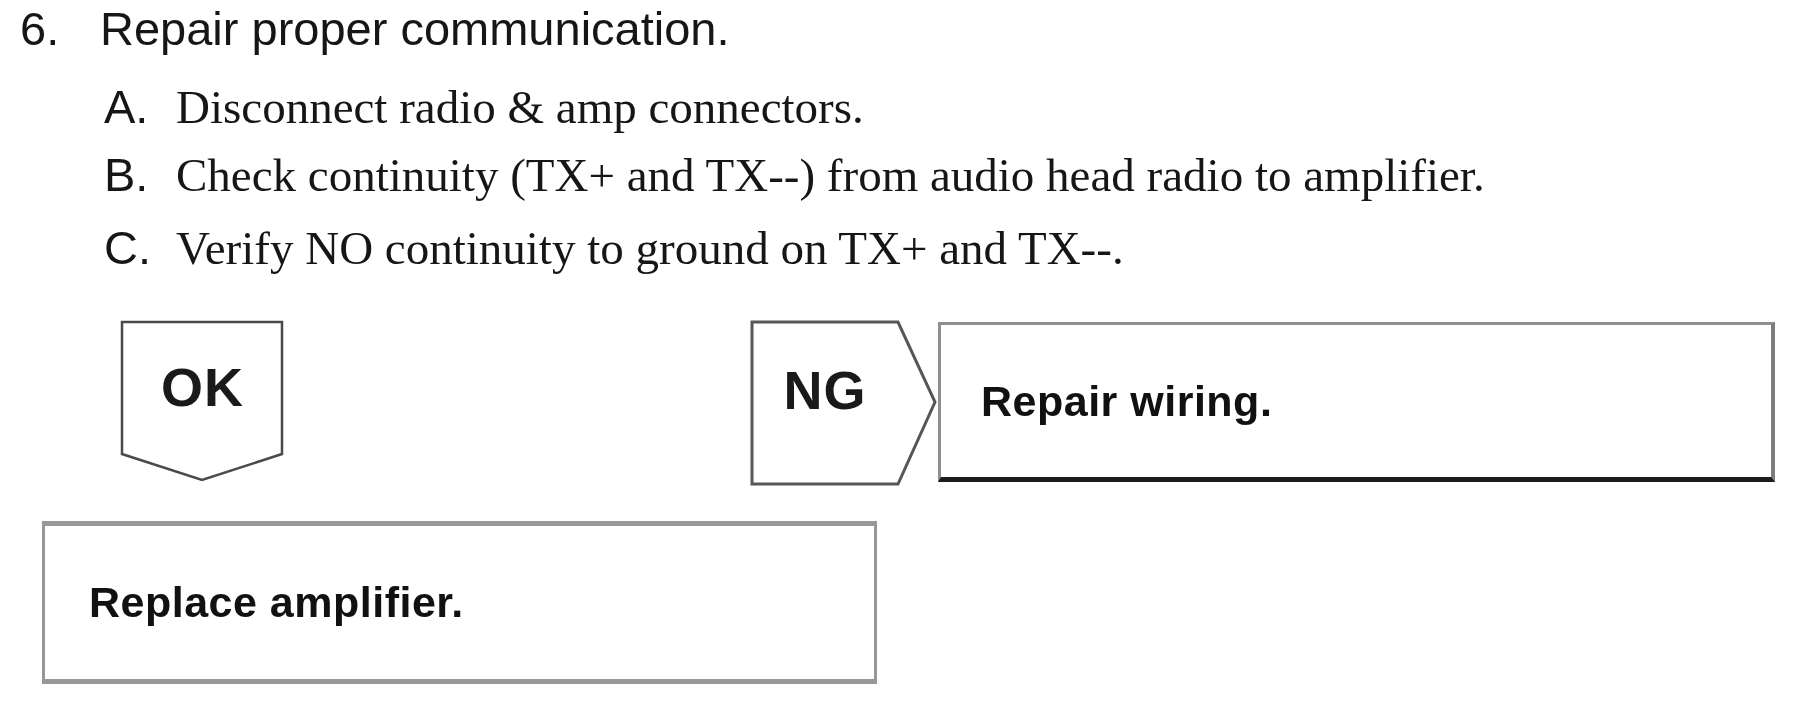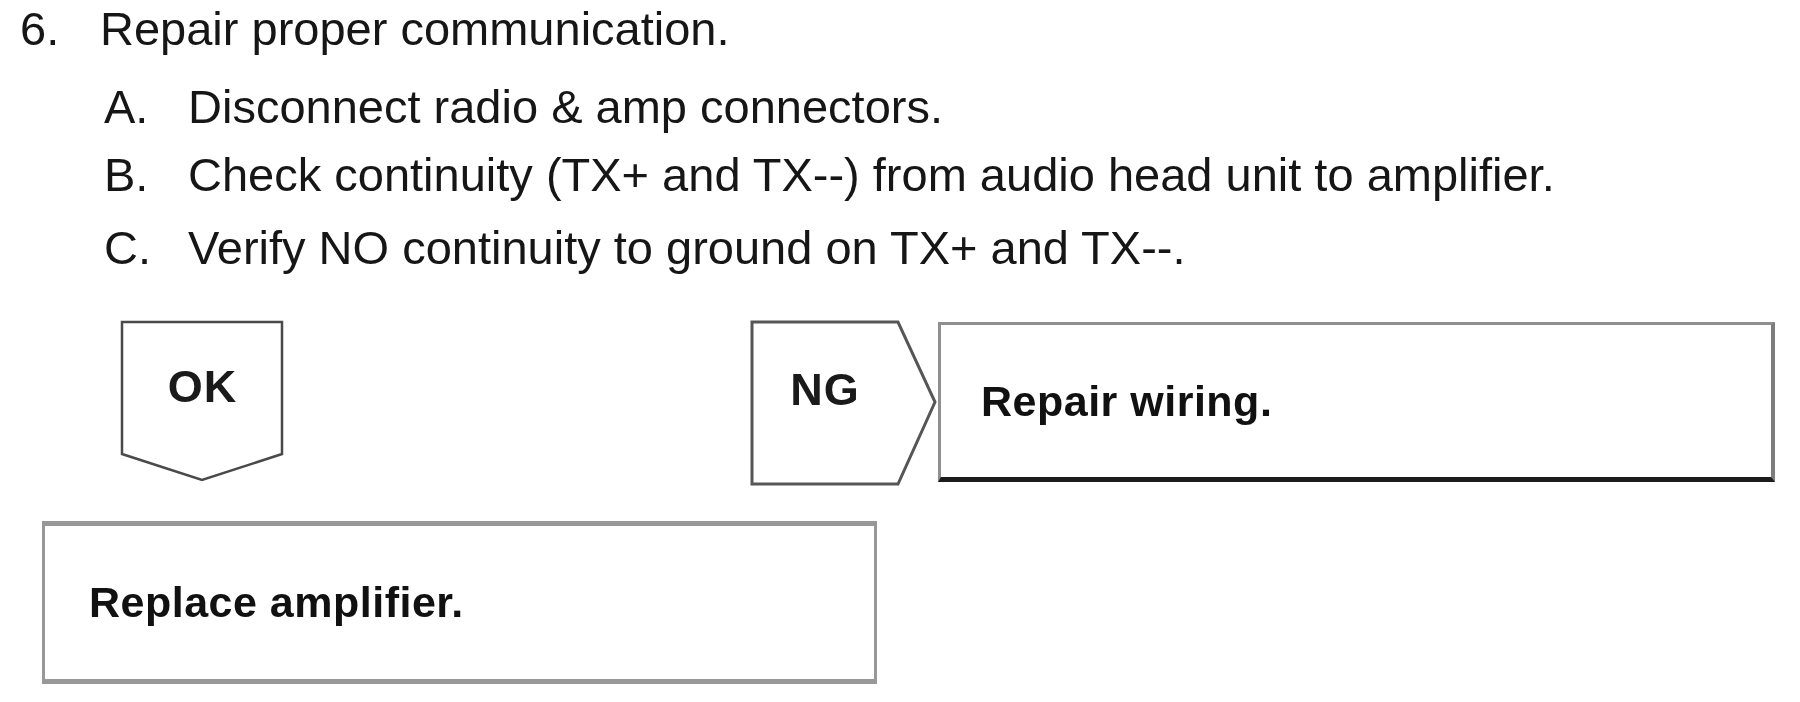--- a/index.html
+++ b/index.html
@@ -33,33 +33,33 @@
     left: 0;
     top: 0;
   }
   
   .step-line { left: 20px; top: 2px; }
   .step-line .content { left: 80px; }
   
   .substep-a { left: 104px; top: 80px; }
   .substep-b { left: 104px; top: 148px; }
   .substep-c { left: 104px; top: 221px; }
-  .substep .content { left: 84px; }
+  .substep .content { left: 72px; font-family: Liberation Serif, serif; }
 
   .shape-svg {
     position: absolute;
     overflow: visible;
   }
   .shape-label {
     position: absolute;
     display: flex;
     align-items: center;
     justify-content: center;
     font-weight: bold;
-    font-size: 45px;
+    font-size: 54px;
     letter-spacing: 1px;
     color: #1a1a1a;
   }
   .ok-label { left: 119px; top: 321px; width: 167px; height: 131px; }
   .ng-label { left: 752px; top: 310px; width: 146px; height: 160px; }
 
   .action-box {
     position: absolute;
     box-sizing: border-box;
     display: flex;
@@ -97,21 +97,21 @@
     <span class="content">Repair proper communication.</span>
   </div>
 
   <div class="text-line substep substep-a">
     <span class="marker">A.</span>
     <span class="content">Disconnect radio &amp; amp connectors.</span>
   </div>
 
   <div class="text-line substep substep-b">
     <span class="marker">B.</span>
-    <span class="content">Check continuity (TX+ and TX--) from audio head unit to amplifier.</span>
+    <span class="content">Check continuity (TX+ and TX--) from audio head radio to amplifier.</span>
   </div>
 
   <div class="text-line substep substep-c">
     <span class="marker">C.</span>
     <span class="content">Verify NO continuity to ground on TX+ and TX--.</span>
   </div>
 
   <svg class="shape-svg" style="left:119px; top:319px;" width="167" height="166" viewBox="0 0 167 166">
     <polygon points="3,3 163,3 163,135 83,161 3,135" fill="#ffffff" stroke="#4a4a4a" stroke-width="2.5" stroke-linejoin="miter"></polygon>
   </svg>

